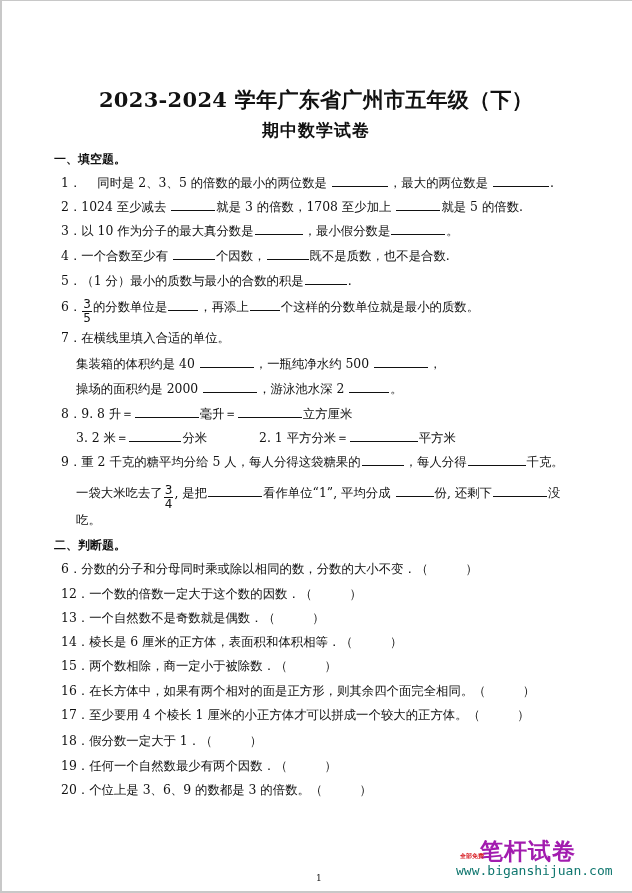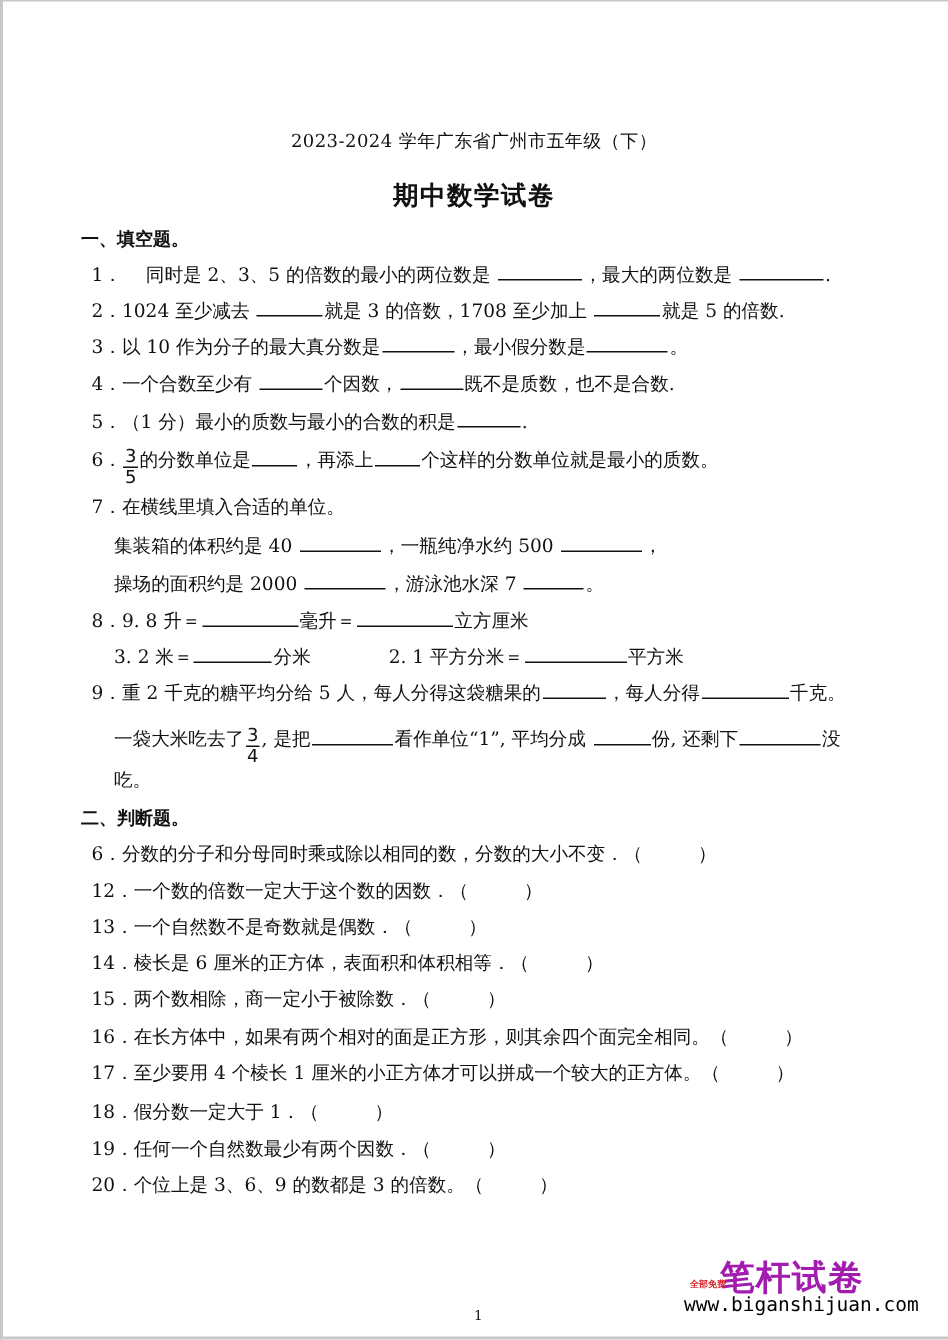--- a/index.html
+++ b/index.html
@@ -5,41 +5,41 @@
   html, body { margin: 0; padding: 0; }
   body {
     width: 632px; height: 893px; background: #ffffff; position: relative; overflow: hidden;
     font-family: "DejaVu Serif", "Liberation Serif", serif; color: #111;
   }
   .frame-top { position: absolute; left: 0; top: 0; width: 632px; height: 1px; background: #c8c8c8; }
   .frame-left { position: absolute; left: 0; top: 0; width: 2px; height: 893px; background: #c8c8c8; }
   .frame-bottom { position: absolute; left: 0; bottom: 0; width: 632px; height: 2px; background: #c8c8c8; }
 
   .title1 { position: absolute; left: 0; width: 632px; top: 86px; text-align: center;
-    font-size: 12px; font-weight: normal; letter-spacing: 0.3px; }
+    font-size: 21px; font-weight: bold; letter-spacing: 0.3px; }
   .title2 { position: absolute; left: 0; width: 632px; top: 119px; text-align: center;
     font-size: 17px; font-weight: bold; letter-spacing: 1px; }
 
   .line { position: absolute; left: 61px; font-size: 12.4px; white-space: nowrap; line-height: 16px; }
   .indent { left: 76px; }
   .sec { font-weight: bold; font-family: "DejaVu Sans", "Liberation Sans", sans-serif; font-size: 12px; left: 54px; }
   .blank { display: inline-block; border-bottom: 1px solid #111; height: 12px; vertical-align: baseline; margin: 0 1px; }
   .frac { display: inline-block; vertical-align: middle; text-align: center; font-family: "DejaVu Sans", sans-serif;
     font-size: 12px; line-height: 13px; margin: 0 1px; position: relative; top: 4px; }
   .frac .num { display: block; border-bottom: 1px solid #111; padding: 0 1px; }
   .frac .den { display: block; }
 
   .page-num { position: absolute; left: 316px; top: 873px; font-size: 9px; }
   .logo { position: absolute; left: 448px; top: 836px; width: 180px; height: 50px; }
   .logo-main { position: absolute; left: 32px; top: 0; font-family: "DejaVu Sans", sans-serif; font-size: 23px;
     font-weight: bold; color: #a21caf; letter-spacing: 1px; }
   .logo-free { position: absolute; left: 12px; top: 16px; font-family: "DejaVu Sans", sans-serif; font-size: 6px;
     color: #d9262c; font-weight: bold; }
   .logo-url { position: absolute; left: 8px; top: 27px; font-family: "DejaVu Sans Mono", "Liberation Mono", monospace;
-    font-size: 13px; color: #000000; }
+    font-size: 13px; color: #0f766e; }
 </style>
 </head>
 <body>
 
 <div class="frame-top"></div>
 <div class="frame-left"></div>
 <div class="frame-bottom"></div>
 
 <div class="title1">2023-2024 学年广东省广州市五年级（下）</div>
 <div class="title2">期中数学试卷</div>
@@ -79,21 +79,21 @@
 <div class="line" style="top:330px">
   <span>7．</span><span>在横线里填入合适的单位。</span>
 </div>
 <div class="line indent" style="top:355px">
   <span>集装箱的体积约是 40</span>
   <span class="blank" style="width:54px"></span><span>，一瓶纯净水约 500</span>
   <span class="blank" style="width:54px"></span><span>，</span>
 </div>
 <div class="line indent" style="top:380px">
   <span>操场的面积约是 2000</span>
-  <span class="blank" style="width:54px"></span><span>，游泳池水深 7</span>
+  <span class="blank" style="width:54px"></span><span>，游泳池水深 2</span>
   <span class="blank" style="width:40px"></span><span>。</span>
 </div>
 
 <div class="line" style="top:405px">
   <span>8．</span><span>9. 8 升＝</span><span class="blank" style="width:64px"></span><span>毫升＝</span><span class="blank" style="width:64px"></span><span>立方厘米</span>
 </div>
 <div class="line indent" style="top:429px">
   <span>3. 2 米＝</span><span class="blank" style="width:52px"></span><span>分米</span>
   <span style="margin-left:48px">2. 1 平方分米＝</span><span class="blank" style="width:68px"></span><span>平方米</span>
 </div>

